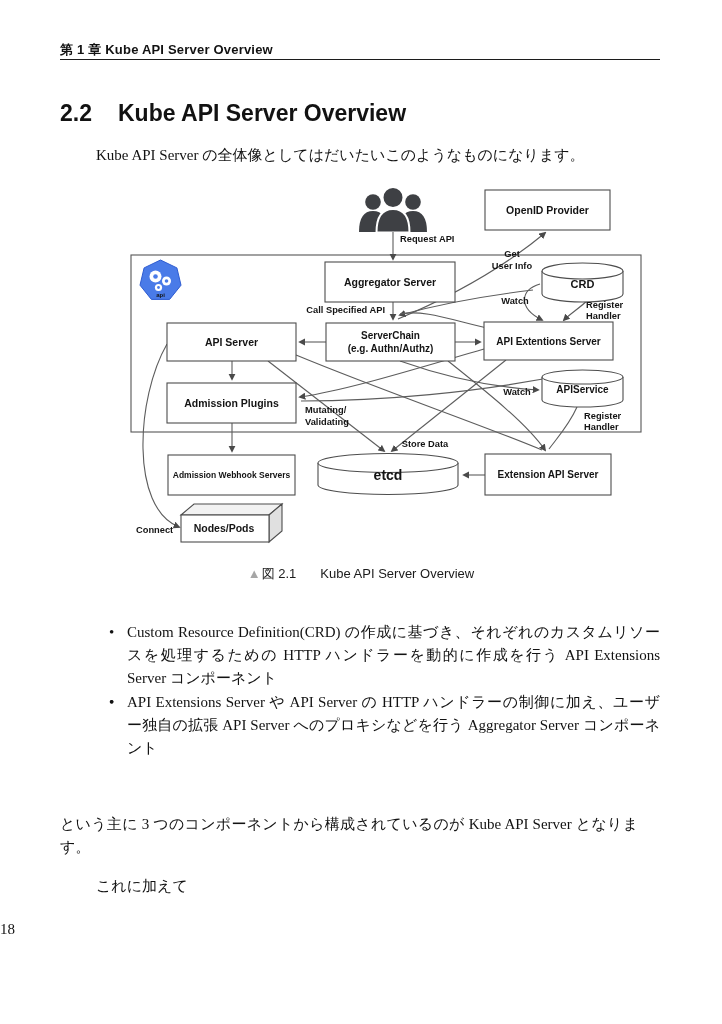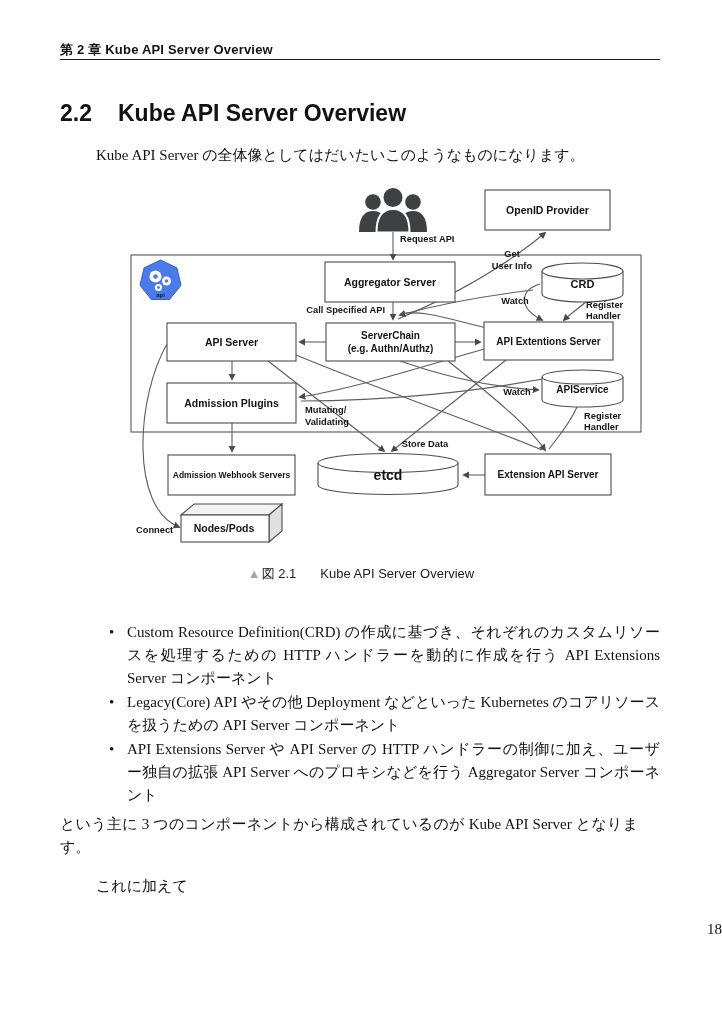--- a/index.html
+++ b/index.html
@@ -22,30 +22,30 @@
   .caption .tri{color:#a6a6a6;margin-right:1px;}
   .caption .fig-label{margin-right:24px;}
 
   .bullets{left:60px;top:621px;width:600px;margin:0;padding:0;list-style:none;}
   .bullets li{position:relative;padding-left:67px;font-size:15px;line-height:23px;
               text-align:justify;margin:0 0 1px 0;}
   .bullets .bm{position:absolute;left:49px;top:0;}
 
   .outro{left:60px;top:813px;width:578px;font-size:15px;line-height:23px;text-align:justify;margin:0;}
   .closing{left:96px;top:877px;font-size:15px;margin:0;font-family:Liberation Serif, serif;}
-  .pagenum{left:0;top:921px;width:722px;text-align:right;font-size:15px;}
+  .pagenum{left:0;top:921px;width:722px;text-align:left;font-size:15px;}
 
   svg text{fill:#141414;}
 </style>
 </head>
 <body>
 
 <div class="page">
 
-  <div class="abs sans running-header">第 2 章 Kube API Server Overview</div>
+  <div class="abs sans running-header">第 1 章 Kube API Server Overview</div>
   <div class="abs header-rule"></div>
 
   <div class="abs sans section-heading">
     <span class="num">2.2</span><span>Kube API Server Overview</span>
   </div>
 
   <p class="abs intro">Kube API Server の全体像としてはだいたいこのようなものになります。</p>
 
   <div class="abs diagram">
     <svg width="722" height="380" viewBox="0 0 722 380" font-family="&quot;Liberation Sans&quot;,&quot;DejaVu Sans&quot;,sans-serif">
@@ -172,21 +172,20 @@
     <span class="tri">▲</span><span class="fig-label">図 2.1</span><span>Kube API Server Overview</span>
   </div>
 
   <ul class="abs bullets">
     <li>
       <span class="bm">•</span>
       <span>Custom Resource Definition(CRD) の作成に基づき、それぞれのカスタムリソースを処理するための HTTP ハンドラーを動的に作成を行う API Extensions Server コンポーネント</span>
     </li>
     <li>
       <span class="bm">•</span>
-      <span>Legacy(Core) API やその他 Deployment などといった Kubernetes のコアリソースを扱うための API Server コンポーネント</span>
     </li>
     <li>
       <span class="bm">•</span>
       <span>API Extensions Server や API Server の HTTP ハンドラーの制御に加え、ユーザー独自の拡張 API Server へのプロキシなどを行う Aggregator Server コンポーネント</span>
     </li>
   </ul>
 
   <p class="abs outro">という主に 3 つのコンポーネントから構成されているのが Kube API Server となります。</p>
   <p class="abs closing">これに加えて</p>
   <div class="abs pagenum">18</div>

